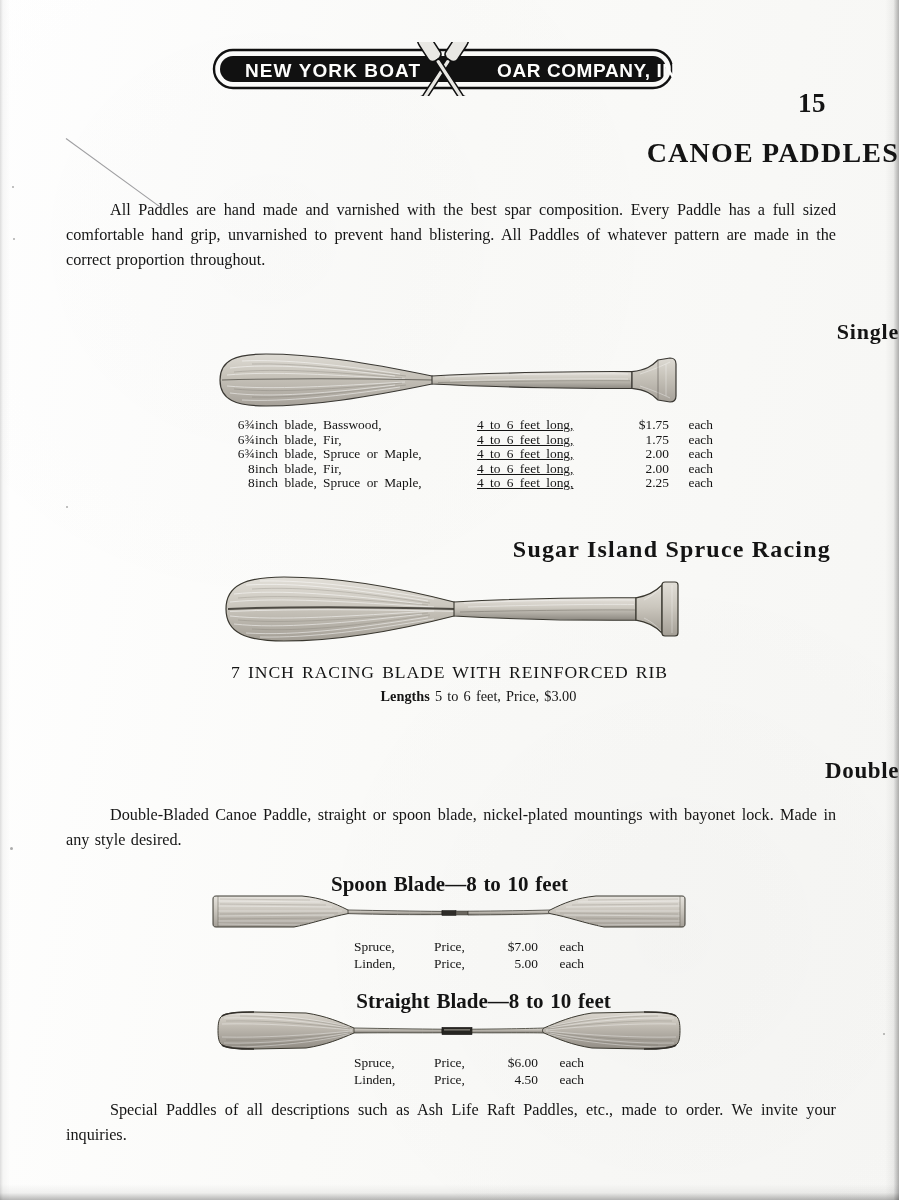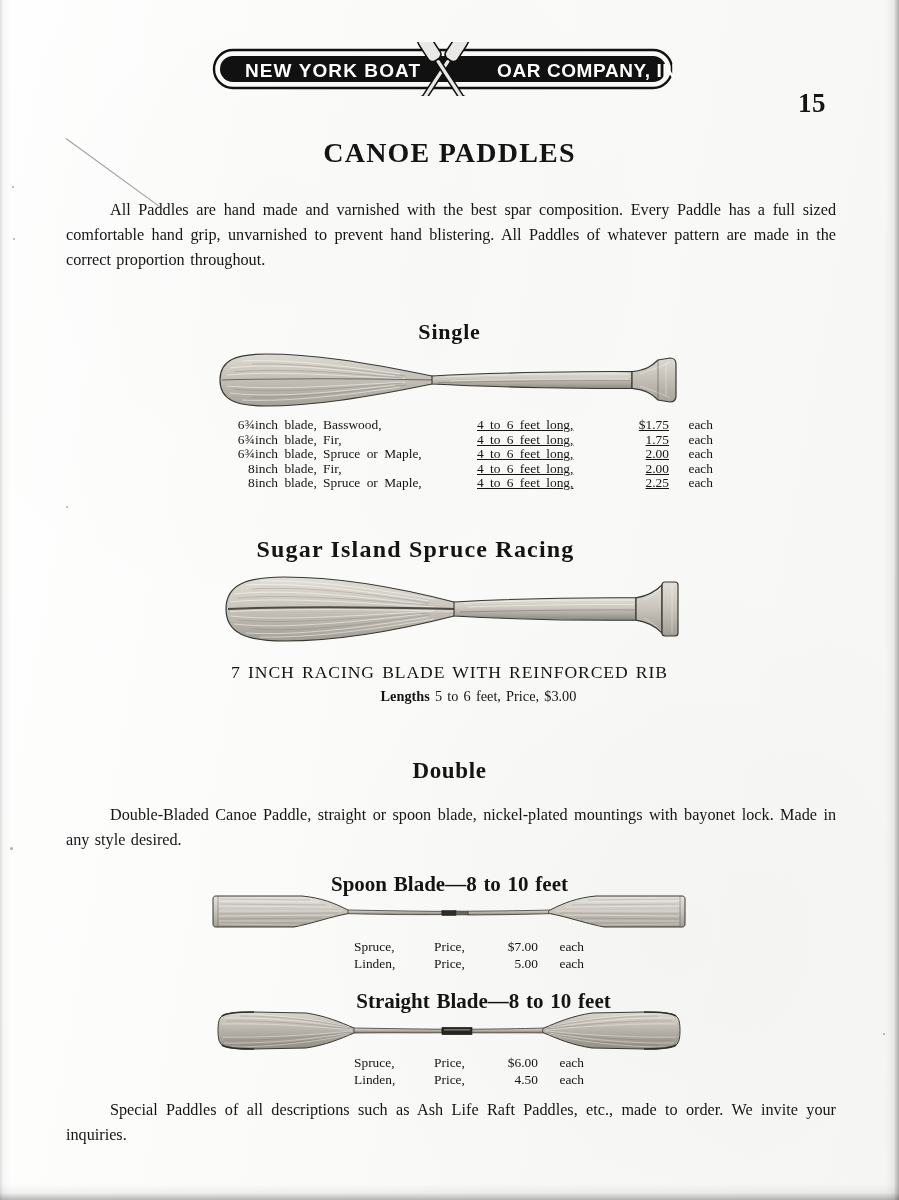--- a/index.html
+++ b/index.html
@@ -77,21 +77,21 @@
     position: absolute;
     right: 73px; top: 48px;
     font-size: 27px;
     font-weight: bold;
     letter-spacing: 0.5px;
     font-family: "Liberation Serif", serif;
   }
 
   
   .section-title {
-    text-align: center;
+    text-align: right;
     font-weight: bold;
     font-family: "Liberation Serif", "DejaVu Serif", serif;
     letter-spacing: 0.5px;
   }
   #title-canoe-paddles {
     position: absolute; left: 0; top: 137px; width: 899px;
     font-size: 28px; letter-spacing: 1.2px;
   }
   #title-single {
     position: absolute; left: 0; top: 319px; width: 899px;
@@ -159,21 +159,21 @@
   }
   .price-table td {
     padding: 0 0 0 0;
     white-space: nowrap;
     vertical-align: baseline;
   }
   #single-price-table { left: 225px; top: 418px; }
   #single-price-table td.c-size  { width: 30px; text-align: right; letter-spacing: 0.2px; margin-top: 7px;}
   #single-price-table td.c-desc  { width: 222px; text-align: left; word-spacing: 3px;}
   #single-price-table td.c-len   { width: 140px; text-align: left; word-spacing: 3px; text-decoration: underline;}
-  #single-price-table td.c-price { width: 52px;  text-align: right; text-decoration: underline; }
+  #single-price-table td.c-price { width: 52px;  text-align: right; }
   #single-price-table td.c-each  { width: 44px;  text-align: right; }
 
   .dbl-price-table { left: 353px; border-collapse: collapse; font-size: 13.4px; line-height: 15px;}
   #spoon-price-table { position: absolute; left: 353px; top: 938px; }
   #straight-price-table { position: absolute; left: 353px; top: 1054px; }
   .dbl-price-table td { white-space: nowrap; vertical-align: baseline; }
   .dbl-price-table td.c-wood  { width: 78px; text-align: left; }
   .dbl-price-table td.c-plabel{ width: 50px; text-align: left; }
   .dbl-price-table td.c-pval  { width: 52px; text-align: right; }
   .dbl-price-table td.c-each  { width: 44px; text-align: right; }

